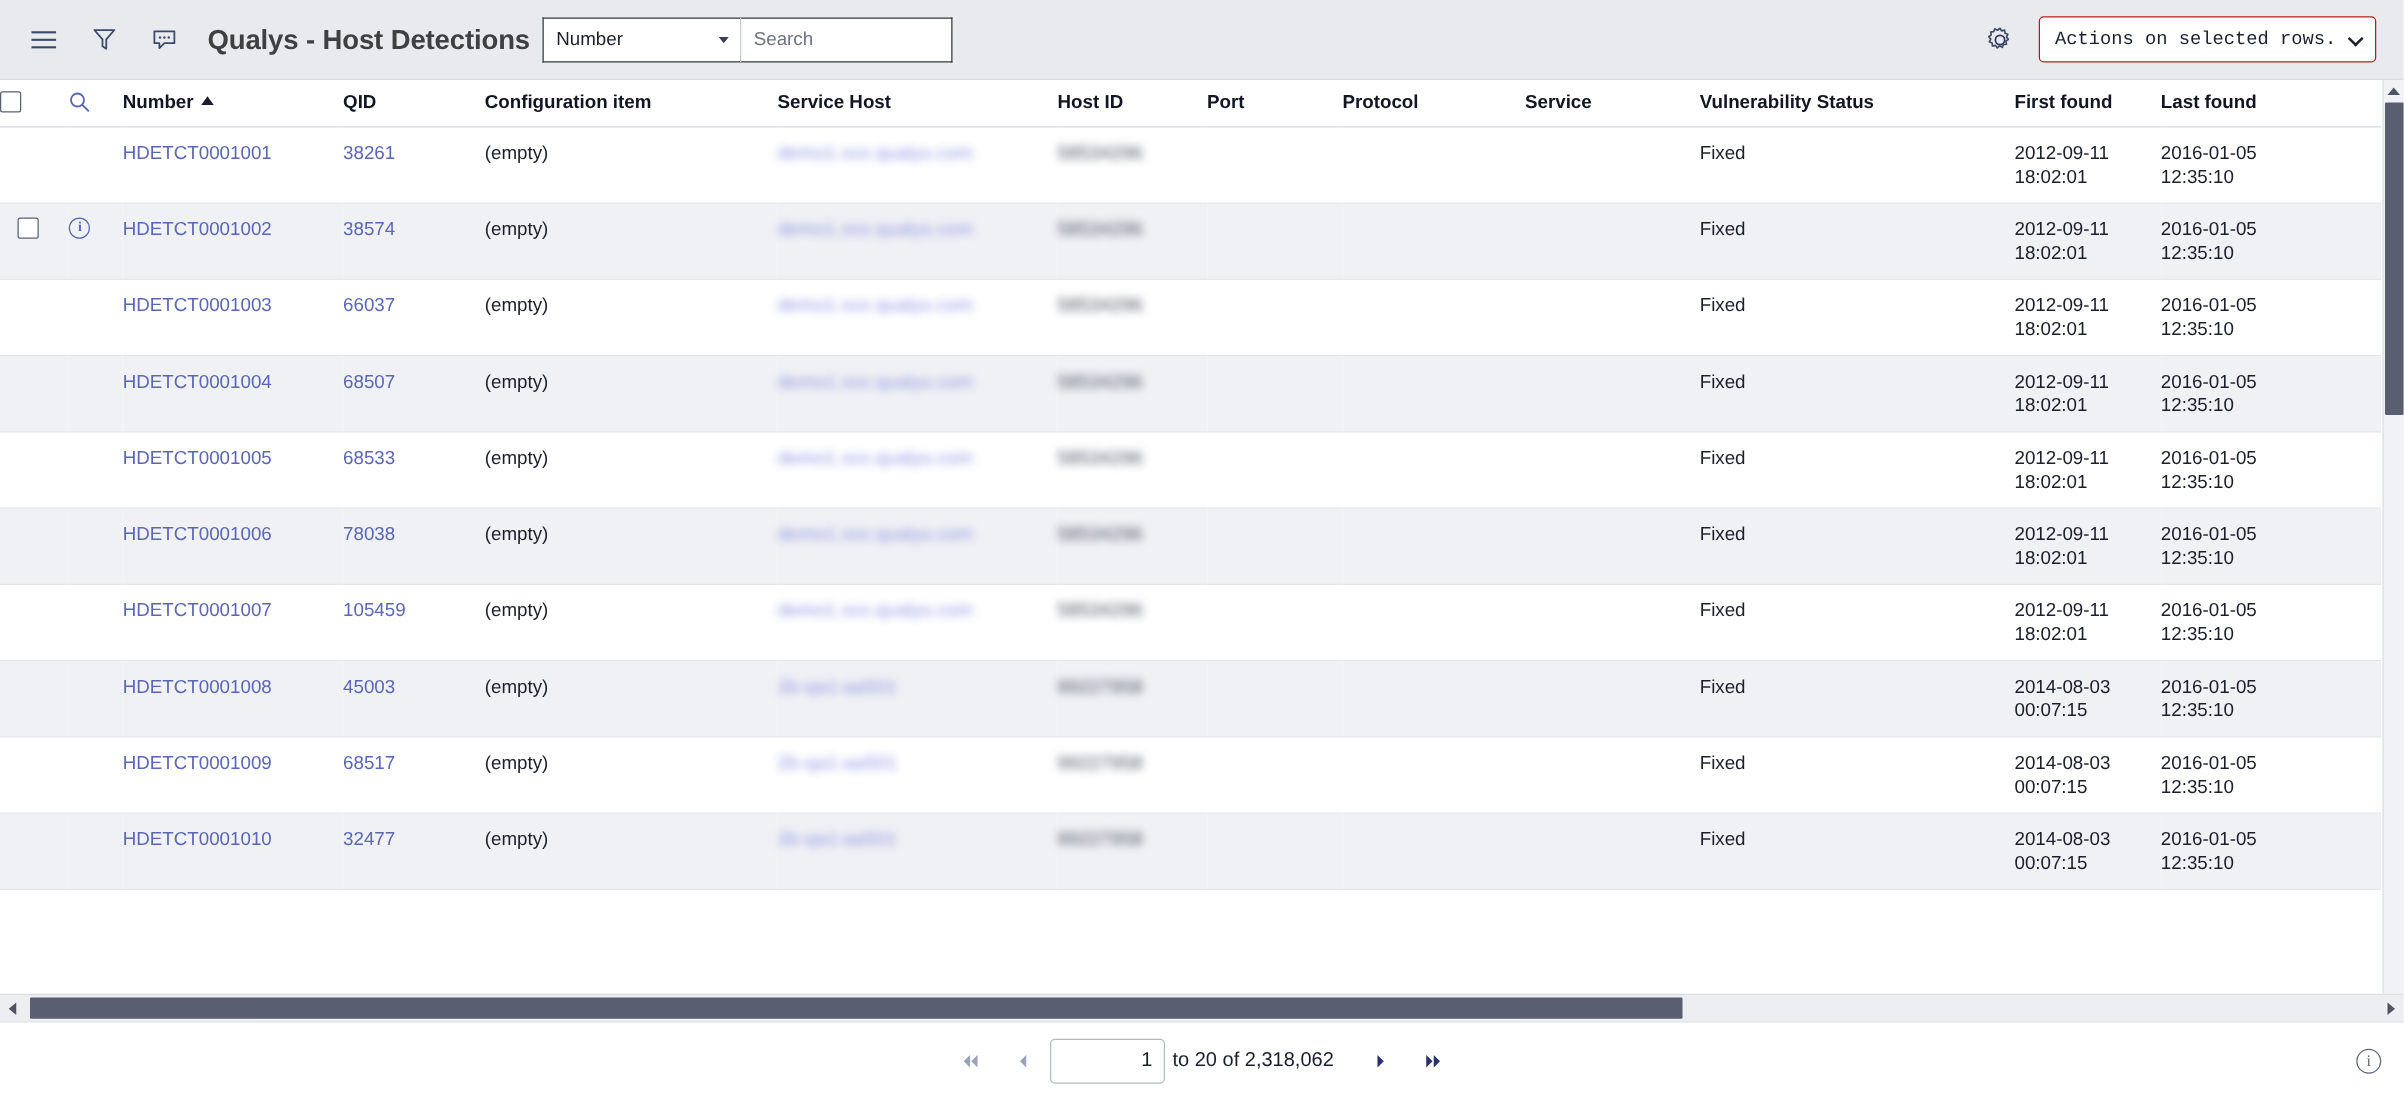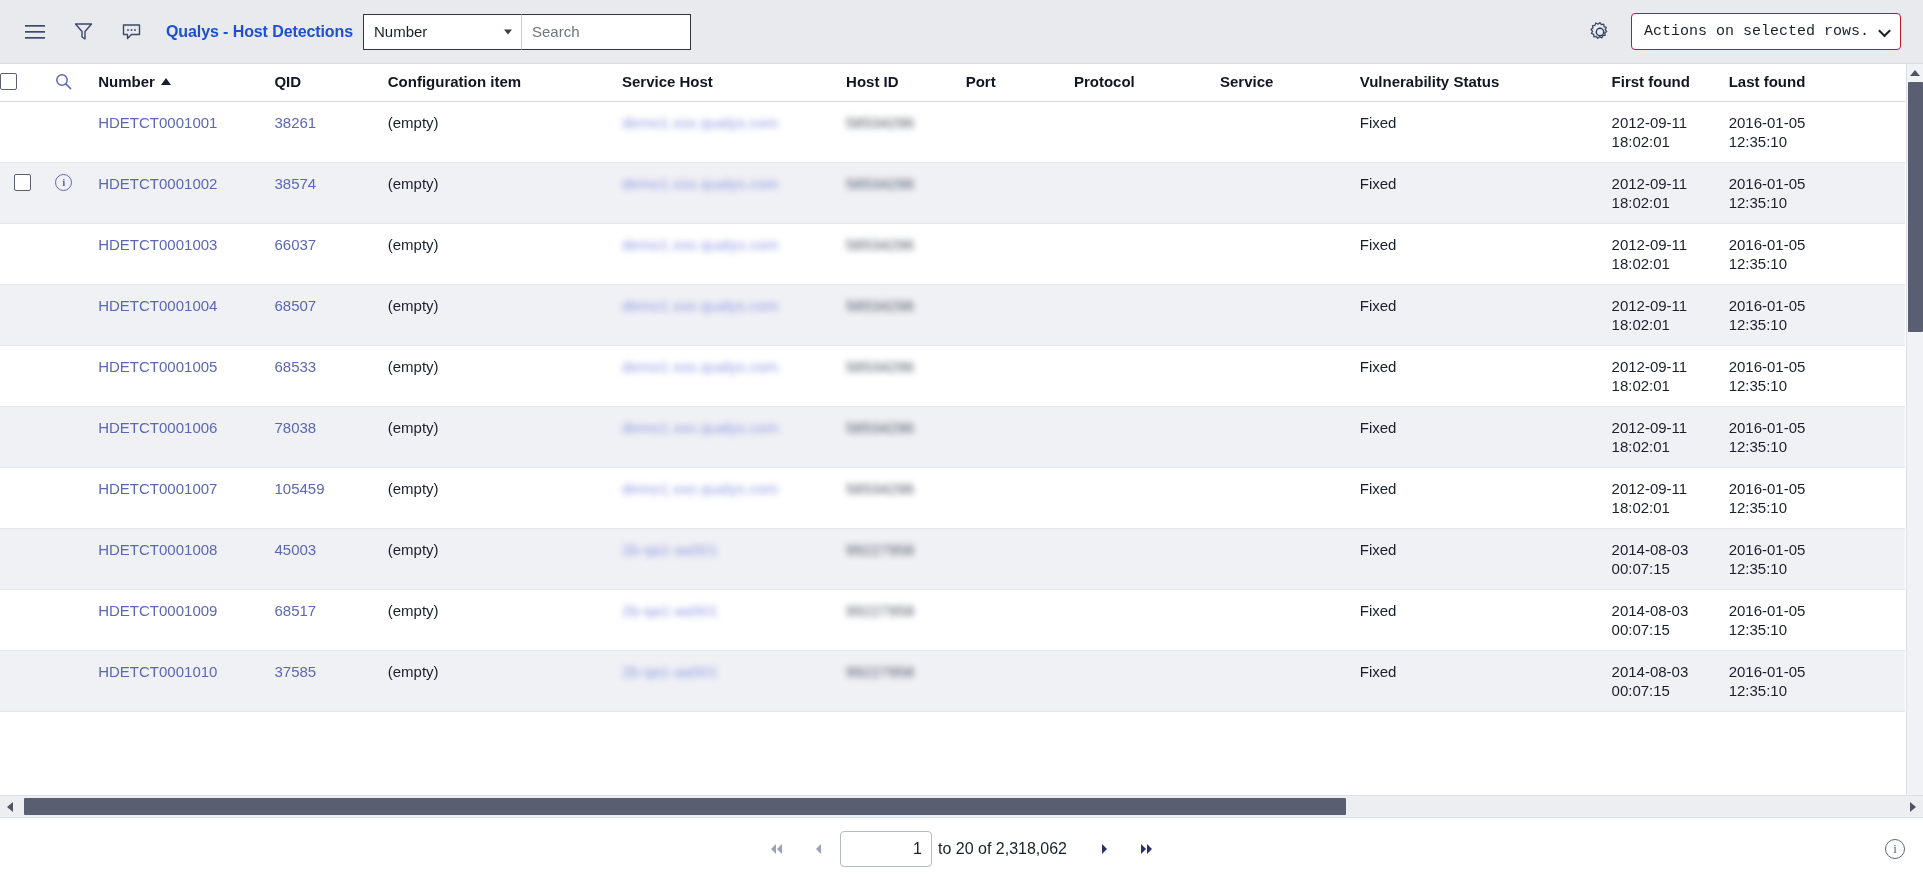--- a/index.html
+++ b/index.html
@@ -32,23 +32,23 @@
   }
   .tb-icon {
     width: 34px; height: 34px;
     display: flex; align-items: center; justify-content: center;
     color: #3a4a6b;
     margin-right: 14px;
     cursor: pointer;
   }
   .tb-icon svg { display: block; }
   .app-title {
-    font-size: 16px;
+    font-size: 22px;
     font-weight: bold;
-    color: #1d4ed8;
+    color: #404040;
     white-space: nowrap;
     margin-left: 4px;
     margin-right: 10px;
     letter-spacing: -0.1px;
   }
   .search-group {
     display: flex;
     align-items: stretch;
     height: 36px;
   }
@@ -647,21 +647,21 @@
               <td>Fixed</td>
               <td class="two-line">2014-08-03
 00:07:15</td>
               <td class="two-line">2016-01-05
 12:35:10</td>
             </tr>
             <tr class="row-alt">
               <td style="padding-left: 14px;"></td>
               <td></td>
               <td><span class="lnk">HDETCT0001010</span></td>
-              <td><span class="lnk">37585</span></td>
+              <td><span class="lnk">32477</span></td>
               <td>(empty)</td>
               <td><span class="redacted">2b-qa1-aa501</span></td>
               <td><span class="redacted dark">99227958</span></td>
               <td></td>
               <td></td>
               <td></td>
               <td>Fixed</td>
               <td class="two-line">2014-08-03
 00:07:15</td>
               <td class="two-line">2016-01-05

